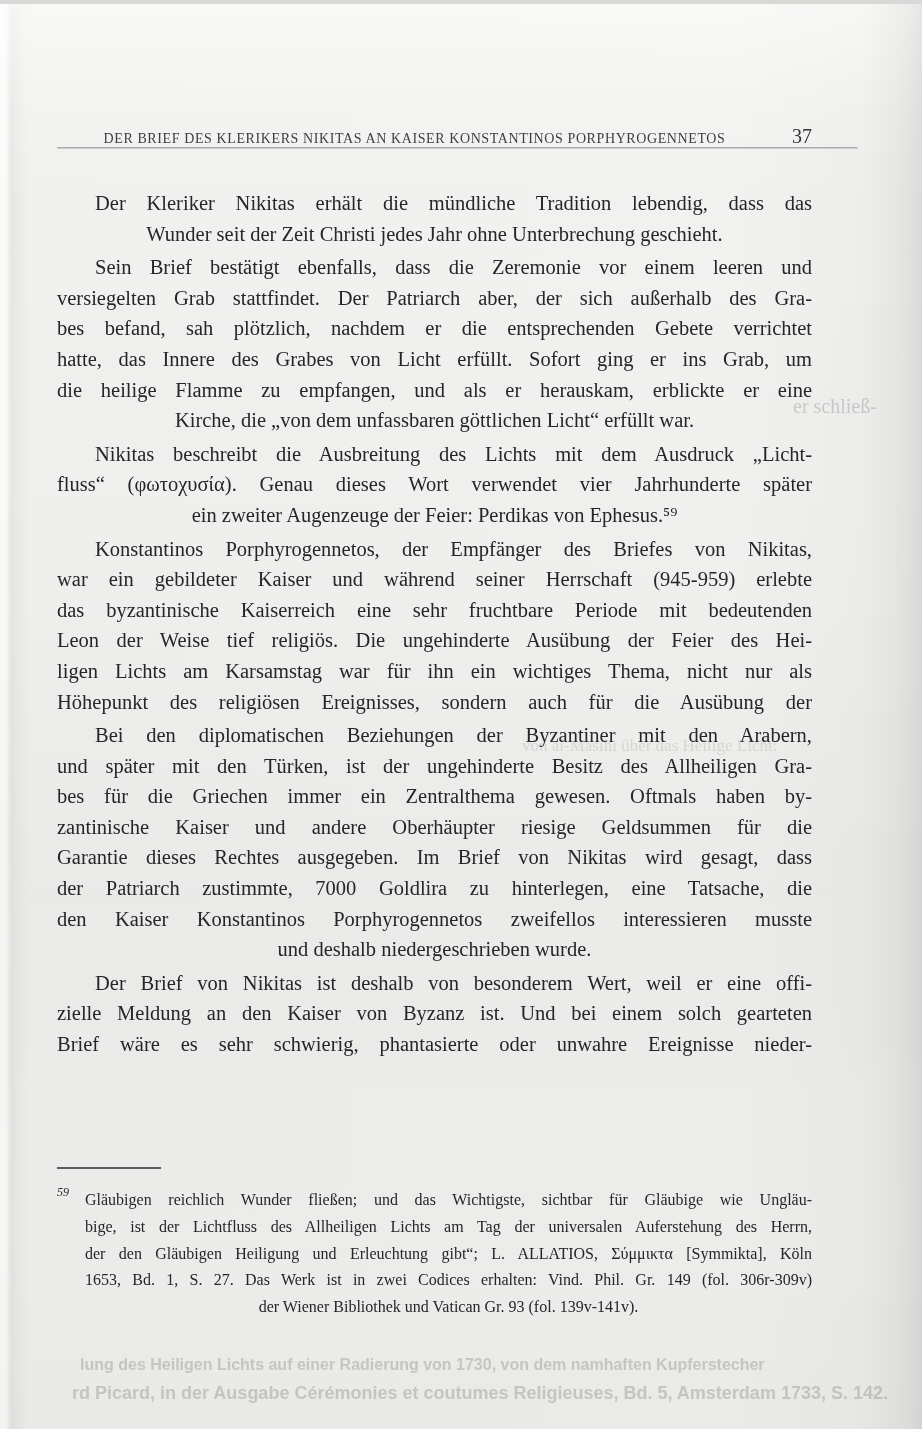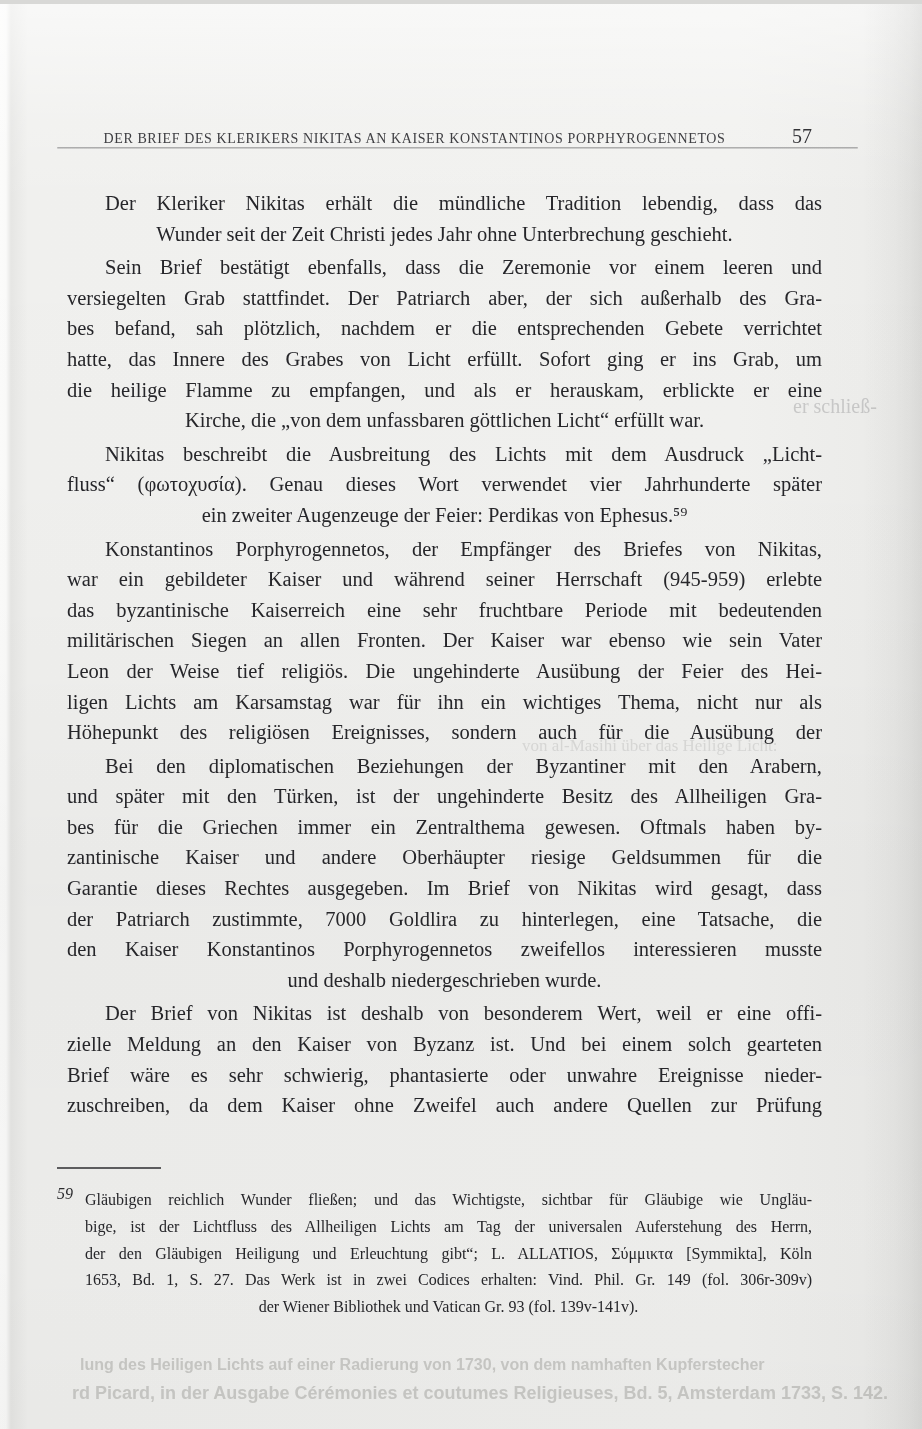--- a/index.html
+++ b/index.html
@@ -32,21 +32,21 @@
     width:40px; text-align:right;
     font-size:20px; color:#333337;
   }
   .head-rule{
     position:absolute; top:143px; left:57px; width:801px; height:2px;
     background:linear-gradient(180deg, rgba(90,90,92,0.55), rgba(90,90,92,0.15));
     border-radius:1px;
   }
   
   .bodytext{
-    position:absolute; top:184px; left:67px; width:755px;
+    position:absolute; top:184px; left:57px; width:755px;
     font-size:20.5px;
   }
   .para + .para{margin-top:3px;}
   .line{
     height:30.6px; line-height:30.6px;
     overflow:hidden;
     text-align:center;
   }
   .line.just{text-align:justify;}
   .line.just::after{content:""; display:inline-block; width:100%; height:0;}
@@ -55,21 +55,21 @@
   .fn-rule{
     position:absolute; top:1163px; left:57px; width:104px; height:1.5px;
     background:#5c5c5e;
   }
   .footnote{
     position:absolute; top:1183px; left:57px; width:755px;
     font-size:16px;
   }
   .footnote .fn-marker{
     position:absolute; left:0; top:-2px;
-    font-size:16px; color:#2b2b2e;font-style:italic;
+    font-size:12px; color:#2b2b2e;font-style:italic;
   }
   .footnote .fn-body{margin-left:28px;}
   .footnote .line{height:26.8px; line-height:26.8px;}
   
   .ghost{
     position:absolute;
     color:rgba(125,125,128,0.34);
     filter:blur(0.4px);
     white-space:nowrap;
   }
@@ -88,21 +88,21 @@
     pointer-events:none;
   }
 </style>
 </head>
 <body>
 
 <div class="page">
 
   <div class="runhead">
     <div class="title">DER BRIEF DES KLERIKERS NIKITAS AN KAISER KONSTANTINOS PORPHYROGENNETOS</div>
-    <div class="pageno">57</div>
+    <div class="pageno">37</div>
   </div>
   <div class="head-rule"></div>
 
   <div class="bodytext">
       <div class="para">
         <div class="line just indent">Der Kleriker Nikitas erhält die mündliche Tradition lebendig, dass das</div>
         <div class="line">Wunder seit der Zeit Christi jedes Jahr ohne Unterbrechung geschieht.</div>
       </div>
       <div class="para">
         <div class="line just indent">Sein Brief bestätigt ebenfalls, dass die Zeremonie vor einem leeren und</div>
@@ -114,40 +114,38 @@
       </div>
       <div class="para">
         <div class="line just indent">Nikitas beschreibt die Ausbreitung des Lichts mit dem Ausdruck „Licht-</div>
         <div class="line just">fluss“ (φωτοχυσία). Genau dieses Wort verwendet vier Jahrhunderte später</div>
         <div class="line">ein zweiter Augenzeuge der Feier: Perdikas von Ephesus.⁵⁹</div>
       </div>
       <div class="para">
         <div class="line just indent">Konstantinos Porphyrogennetos, der Empfänger des Briefes von Nikitas,</div>
         <div class="line just">war ein gebildeter Kaiser und während seiner Herrschaft (945-959) erlebte</div>
         <div class="line just">das byzantinische Kaiserreich eine sehr fruchtbare Periode mit bedeutenden</div>
-        <div class="line just">militärischen Siegen an allen Fronten. Der Kaiser war ebenso wie sein Vater</div>
         <div class="line just">Leon der Weise tief religiös. Die ungehinderte Ausübung der Feier des Hei-</div>
         <div class="line just">ligen Lichts am Karsamstag war für ihn ein wichtiges Thema, nicht nur als</div>
         <div class="line just">Höhepunkt des religiösen Ereignisses, sondern auch für die Ausübung der</div>
       </div>
       <div class="para">
         <div class="line just indent">Bei den diplomatischen Beziehungen der Byzantiner mit den Arabern,</div>
         <div class="line just">und später mit den Türken, ist der ungehinderte Besitz des Allheiligen Gra-</div>
         <div class="line just">bes für die Griechen immer ein Zentralthema gewesen. Oftmals haben by-</div>
         <div class="line just">zantinische Kaiser und andere Oberhäupter riesige Geldsummen für die</div>
         <div class="line just">Garantie dieses Rechtes ausgegeben. Im Brief von Nikitas wird gesagt, dass</div>
         <div class="line just">der Patriarch zustimmte, 7000 Goldlira zu hinterlegen, eine Tatsache, die</div>
         <div class="line just">den Kaiser Konstantinos Porphyrogennetos zweifellos interessieren musste</div>
         <div class="line">und deshalb niedergeschrieben wurde.</div>
       </div>
       <div class="para">
         <div class="line just indent">Der Brief von Nikitas ist deshalb von besonderem Wert, weil er eine offi-</div>
         <div class="line just">zielle Meldung an den Kaiser von Byzanz ist. Und bei einem solch gearteten</div>
         <div class="line just">Brief wäre es sehr schwierig, phantasierte oder unwahre Ereignisse nieder-</div>
-        <div class="line just">zuschreiben, da dem Kaiser ohne Zweifel auch andere Quellen zur Prüfung</div>
       </div>
     </div>
 
   <div class="fn-rule"></div>
   <div class="footnote">
     <span class="fn-marker">59</span>
     <div class="fn-body">
         <div class="line just">Gläubigen reichlich Wunder fließen; und das Wichtigste, sichtbar für Gläubige wie Ungläu-</div>
         <div class="line just">bige, ist der Lichtfluss des Allheiligen Lichts am Tag der universalen Auferstehung des Herrn,</div>
         <div class="line just">der den Gläubigen Heiligung und Erleuchtung gibt“; L. ALLATIOS, Σύμμικτα [Symmikta], Köln</div>

